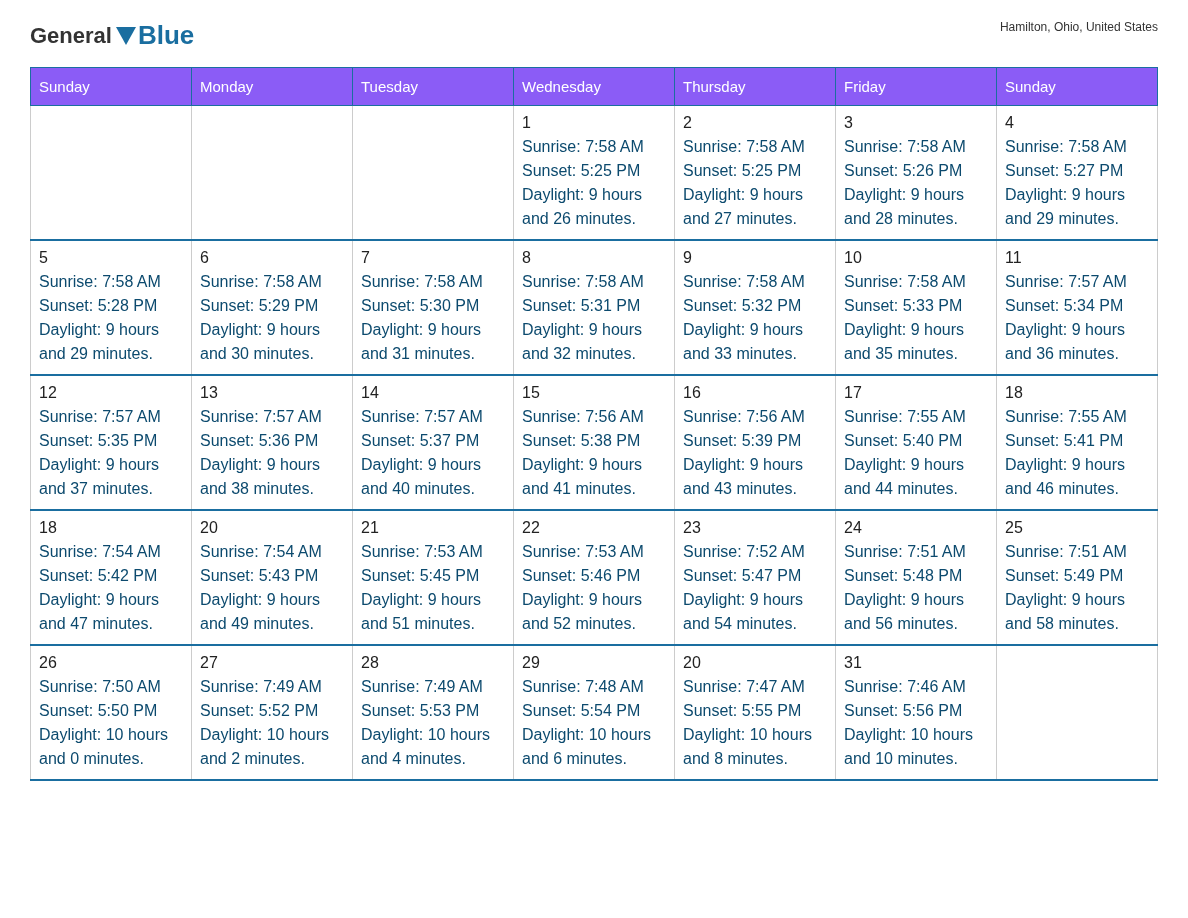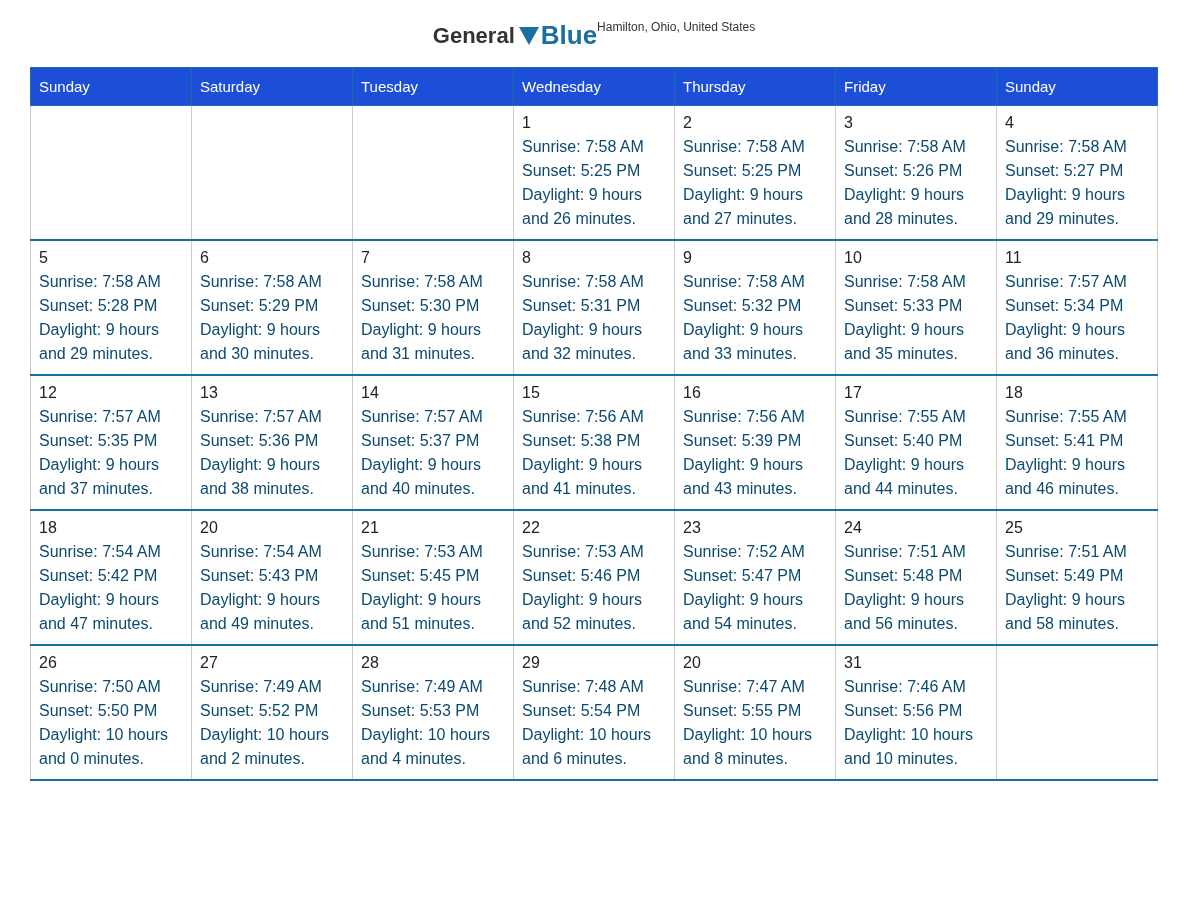--- a/index.html
+++ b/index.html
@@ -5,21 +5,21 @@
     * { box-sizing: border-box; margin: 0; padding: 0; }
     body {
       font-family: Arial, sans-serif;
       background: #fff;
       padding: 20px 30px;
       width: 1188px;
       min-height: 918px;
     }
     .header {
       display: flex;
-      justify-content: center;
+      justify-content: space-between;
       align-items: flex-start;
       margin-bottom: 16px;
     }
     .logo {
       display: flex;
       flex-direction: column;
       align-items: flex-start;
     }
     .logo-top {
       display: flex;
@@ -54,21 +54,21 @@
     }
     .subtitle {
       font-size: 12px;
       color: #333;
     }
     table {
       width: 100%;
       border-collapse: collapse;
     }
     thead tr th {
-      background-color: #1d4ed8;
+      background-color: #8b5cf6;
       color: #fff;
       padding: 10px 8px;
       text-align: left;
       font-size: 15px;
       font-weight: normal;
       border: 1px solid #1a6ea0;
     }
     tbody tr td {
       vertical-align: top;
       padding: 8px 8px;
@@ -109,21 +109,21 @@
   </div>
   <div class="title-section">
     <div class="subtitle">Hamilton, Ohio, United States</div>
   </div>
 </div>
 
 <table>
   <thead>
     <tr>
     <th>Sunday</th>
-        <th>Saturday</th>
+        <th>Monday</th>
         <th>Tuesday</th>
         <th>Wednesday</th>
         <th>Thursday</th>
         <th>Friday</th>
         <th>Sunday</th>
       </tr>
   </thead>
   <tbody id="calendar-body">
   <tr>
         <td class="empty-cell"></td>

